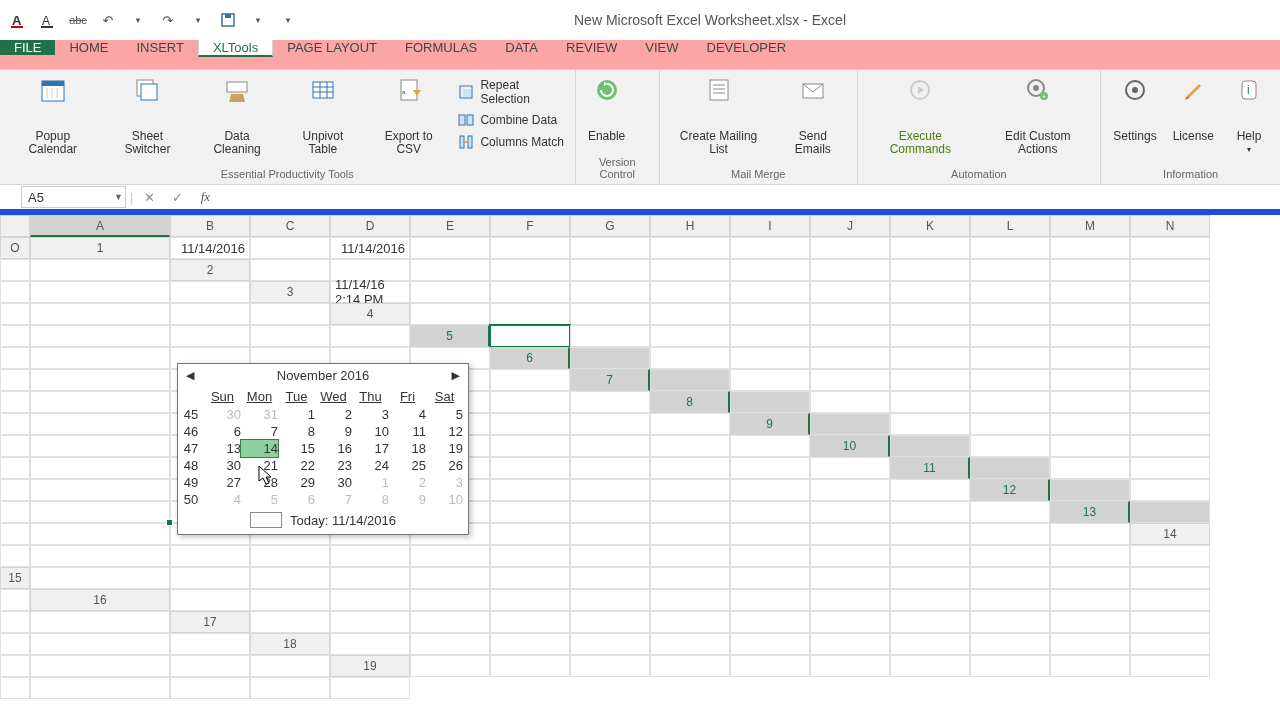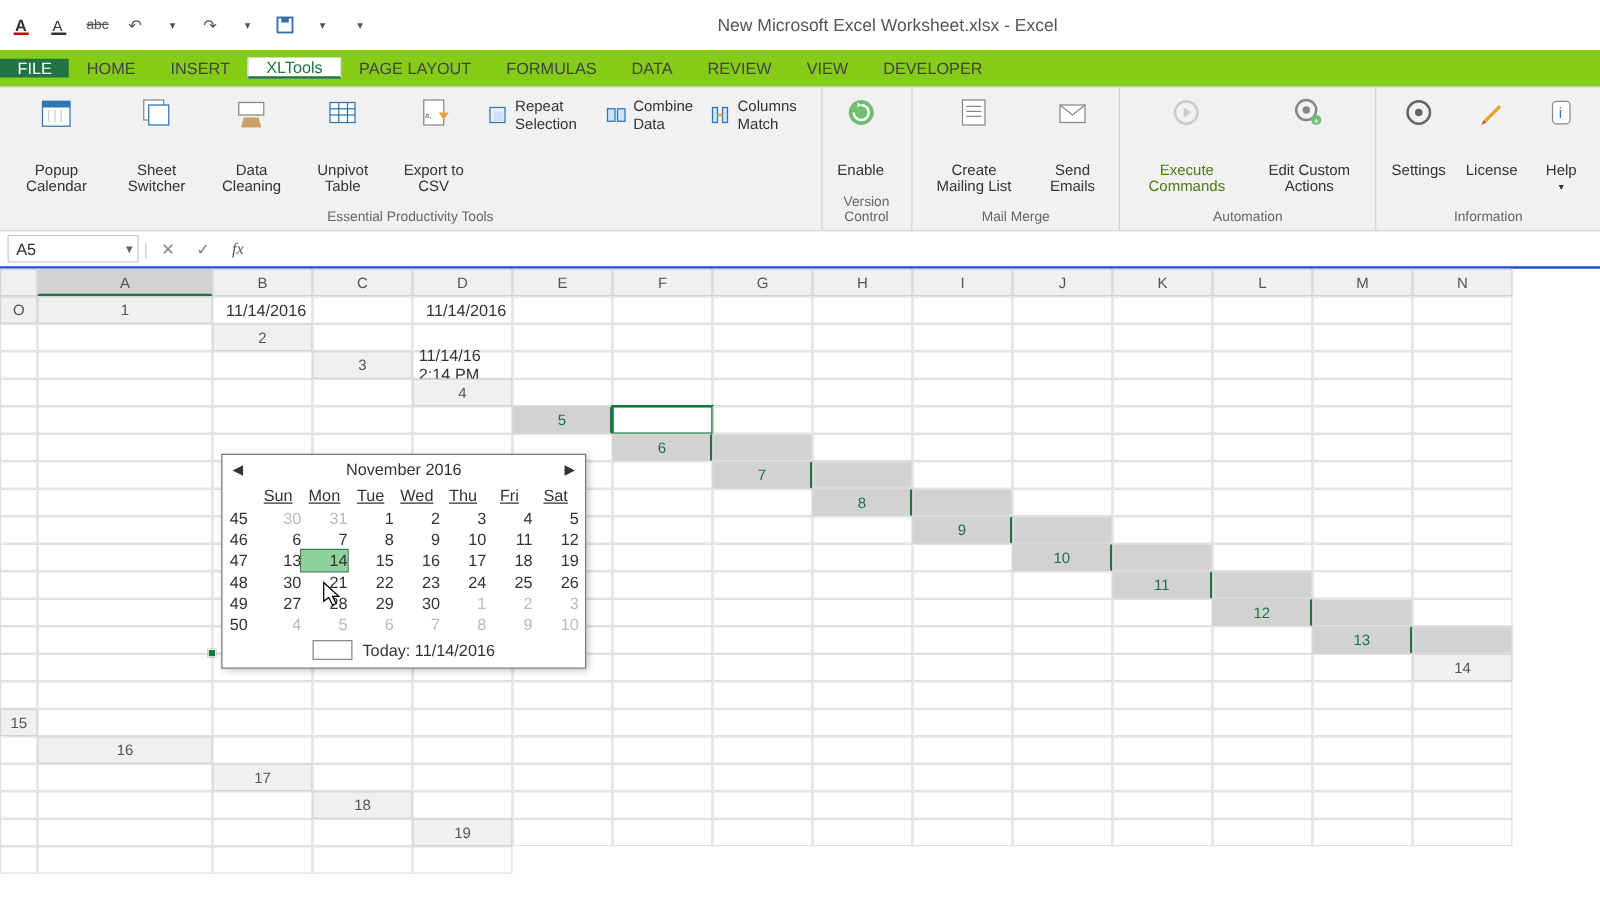--- a/index.html
+++ b/index.html
@@ -5,41 +5,41 @@
 * { margin: 0; padding: 0; box-sizing: border-box; font-family: "Segoe UI", Tahoma, sans-serif; }
 body { width: 1280px; height: 720px; background: #fff; overflow: hidden; font-size: 13px; color: #333; position: relative; }
 
 
 .titlebar { height: 40px; background: #fff; display: flex; align-items: center; padding: 0 8px; }
 .qat { display: flex; align-items: center; gap: 10px; }
 .qat .ic { width: 20px; height: 20px; display: flex; align-items: center; justify-content: center; color: #555; }
 .title { flex: 1; text-align: center; font-size: 14px; color: #555; padding-right: 150px; }
 
 
-.tabs { height: 30px; display: flex; align-items: center; border-bottom: 1px solid #d4d4d4; background: #84cc16; }
+.tabs { height: 30px; display: flex; align-items: flex-start; border-bottom: 1px solid #d4d4d4; background: #fca5a5; }
 .tab { padding: 0 14px; display: flex; align-items: center; font-size: 13px; color: #444; cursor: pointer; }
 .tab.file { background: #217346; color: #fff; }
 .tab.active { color: #217346; font-weight: 400; border-bottom: 2px solid #217346; border-left: 1px solid #d4d4d4; border-right: 1px solid #d4d4d4; background: #fff; }
 
 
 .ribbon { height: 115px; background: #f1f1f1; display: flex; border-bottom: 1px solid #d4d4d4; }
 .group { display: flex; flex-direction: column; padding: 2px 6px 0 6px; border-right: 1px solid #d4d4d4; }
 .group:last-child { border-right: none; }
 .group-body { display: flex; align-items: flex-start; gap: 4px; flex: 1; }
 .group-label { text-align: center; font-size: 11px; color: #666; padding: 2px 0 4px; }
 .rbtn { display: flex; flex-direction: column; align-items: center; justify-content: flex-start; padding: 4px 6px; gap: 2px; min-width: 50px; text-align: center; font-size: 12px; color: #333; cursor: pointer; border-radius: 2px; }
 .rbtn.disabled { color: #4d7c0f; }
 .rbtn .ric { width: 28px; height: 28px; display: flex; align-items: center; justify-content: center; }
 .rbtn .lbl { line-height: 1.1; margin-top: 24px; }
-.vstack { display: flex; flex-direction: row; gap: 2px; }
+.vstack { display: flex; flex-direction: column; gap: 2px; }
 .rmini { display: flex; align-items: center; gap: 6px; padding: 2px 4px; font-size: 12px; color: #333; cursor: pointer; }
 .rmini .mic { width: 16px; height: 16px; }
 
 
-.fbar { height: 30px; display: flex; align-items: center; border-bottom: 2px solid #1d4ed8; padding: 0 6px; gap: 4px; }
+.fbar { height: 30px; display: flex; align-items: center; border-bottom: 6px solid #1d4ed8; padding: 0 21px; gap: 4px; }
 .namebox { width: 105px; height: 22px; border: 1px solid #ccc; display: flex; align-items: center; padding: 0 6px; font-size: 13px; position: relative; }
 .namebox .dd { position: absolute; right: 2px; font-size: 9px; color: #666; }
 .fbtn { width: 24px; height: 22px; display: flex; align-items: center; justify-content: center; color: #888; }
 .fx { font-style: italic; font-family: "Times New Roman", serif; color: #555; }
 .finput { flex: 1; height: 22px; border: none; outline: none; font-size: 13px; padding: 0 4px; }
 
 
 .grid { display: grid; grid-template-columns: 30px 140px repeat(13, 80px); grid-auto-rows: 22px; position: relative; }
 .gh { background: #f0f0f0; border: 0.5px solid #d4d4d4; display: flex; align-items: center; justify-content: center; font-size: 12px; color: #555; }
 .gh.col-a { background: #d2d2d2; border-bottom: 2px solid #217346; }

